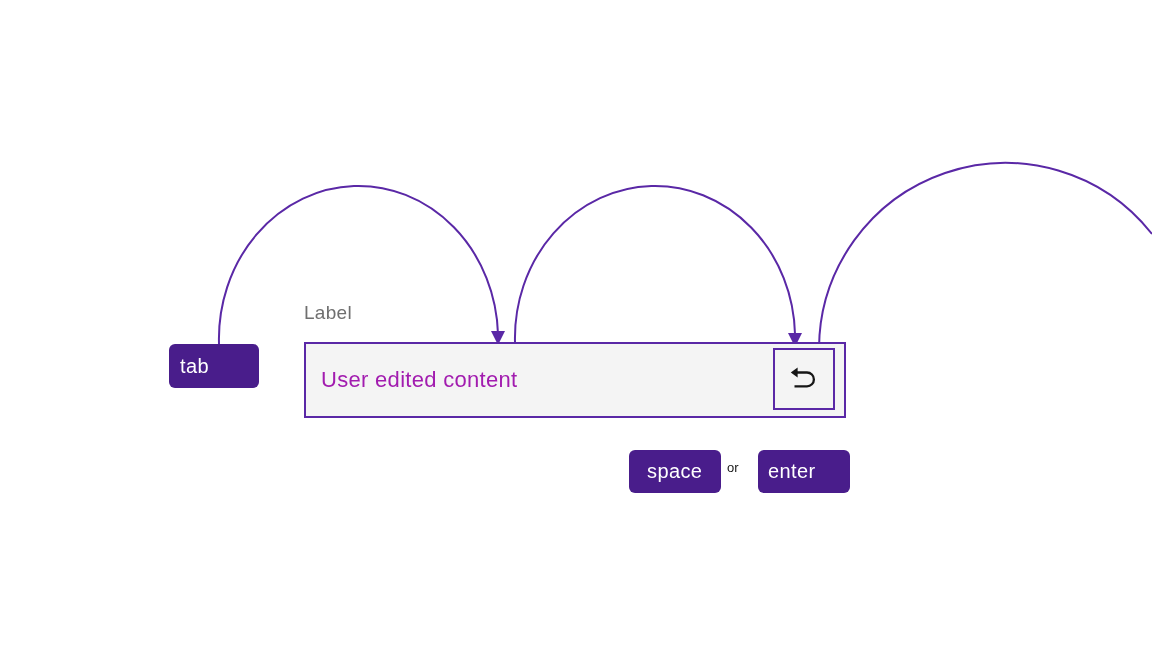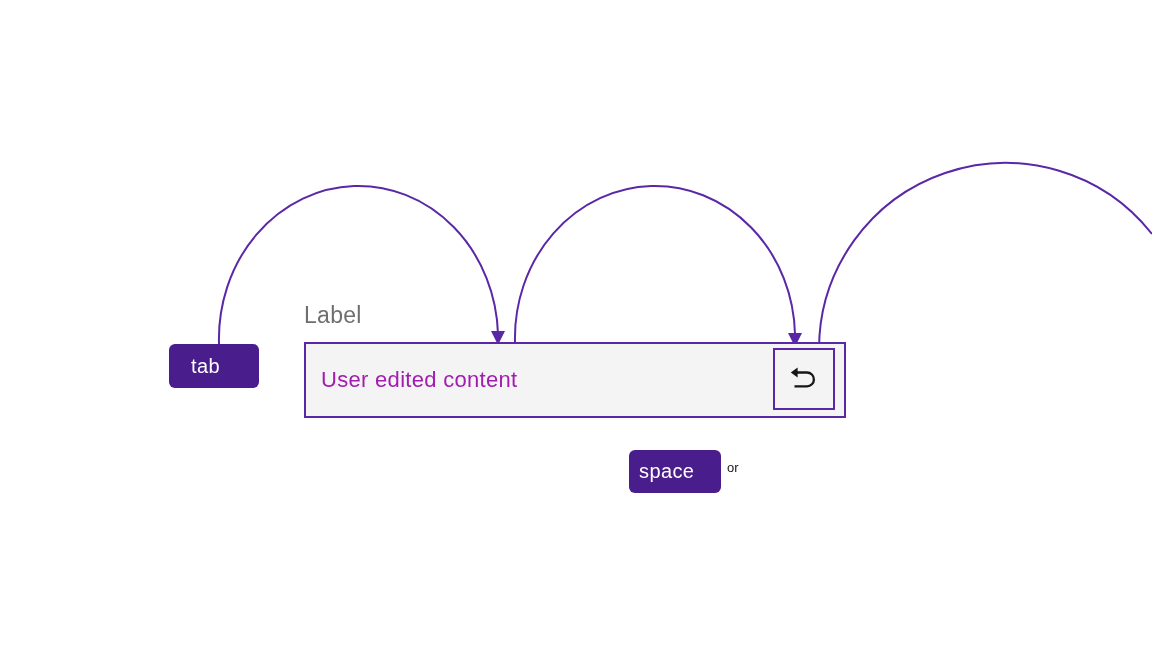--- a/index.html
+++ b/index.html
@@ -26,28 +26,28 @@
     position: absolute;
     background: #491d8b;
     color: #ffffff;
     border-radius: 6px;
     display: flex;
     align-items: center;
     font-size: 20px;
     letter-spacing: 0.4px;
     box-sizing: border-box;
   }
-  #key-tab    { left: 169px; top: 344px; width: 90px; height: 44px; padding-left: 22px; }
-  #key-space  { left: 629px; top: 450px; width: 92px; height: 43px; padding-left: 10px; }
+  #key-tab    { left: 169px; top: 344px; width: 90px; height: 44px; padding-left: 11px; }
+  #key-space  { left: 629px; top: 450px; width: 92px; height: 43px; padding-left: 18px; }
   #key-enter  { left: 758px; top: 450px; width: 92px; height: 43px; padding-left: 10px; }
 
   #field-label {
     position: absolute;
     left: 304px; top: 302px;
-    font-size: 23px;
+    font-size: 19px;
     letter-spacing: 0.3px;
     color: #6f6f6f;
   }
   #text-field {
     position: absolute;
     left: 304px; top: 342px;
     width: 542px; height: 76px;
     box-sizing: border-box;
     background: #f4f4f4;
     border: 2px solid #5a28a6;
@@ -114,15 +114,18 @@
         <path d="M 7 5.5 H 17 A 6.9 6.9 0 0 1 17 19.3 H 4.5" fill="none" stroke="#161616" stroke-width="2.3"></path>
         <polygon points="7.6,0.6 7.6,10.4 0.8,5.5" fill="#161616"></polygon>
       </svg>
     </button>
   </div>
 
   <div class="key-badge" id="key-space">
     <span>space</span>
   </div>
   <div id="or-text">or</div>
+  <div class="key-badge" id="key-enter">
+    <span>enter</span>
+  </div>
 
 
 </div>
 
 </body></html>

